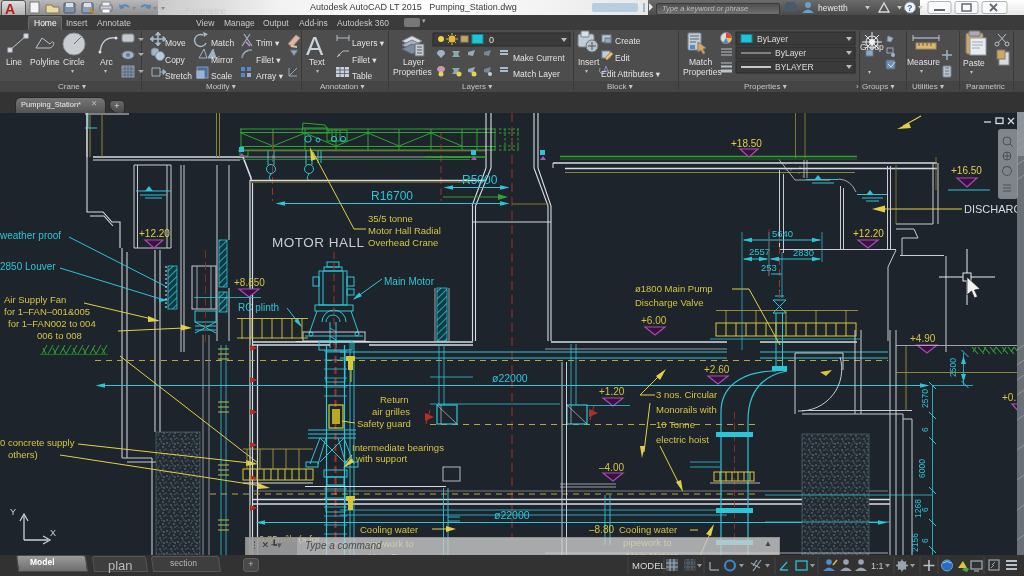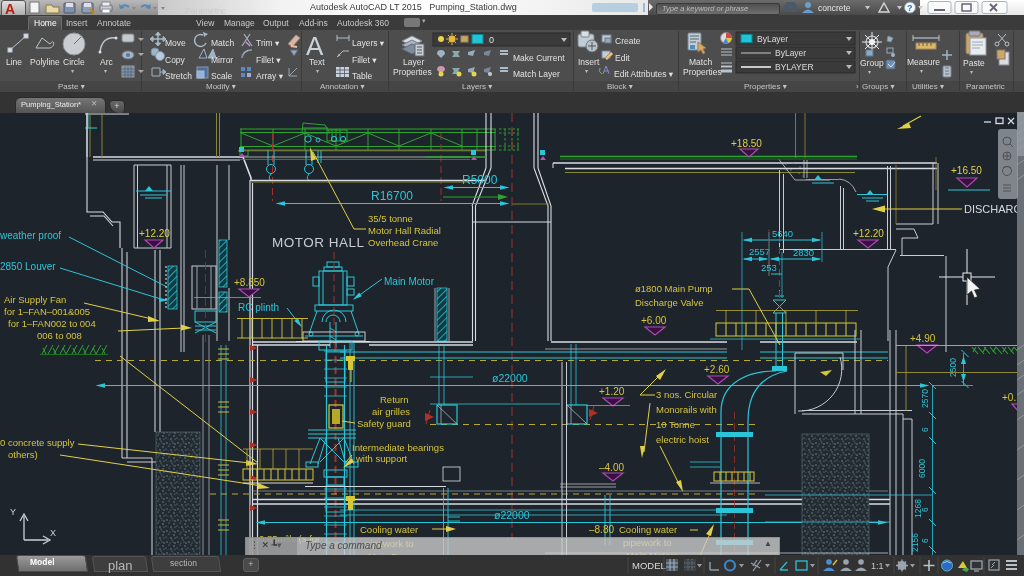--- a/index.html
+++ b/index.html
@@ -78,42 +78,42 @@
   <rect x="955" y="1.5" width="23" height="12" rx="2" fill="#fafafa" stroke="#aab4bd"></rect>
     <rect x="962" y="4" width="9" height="7" fill="none" stroke="#667" stroke-width="1.5"></rect>
 
   <rect x="982" y="1.5" width="25" height="12" rx="2" fill="#fafafa" stroke="#aab4bd"></rect>
     <path d="M990 4 l7 7 M997 4 l-7 7" stroke="#667" stroke-width="1.8"></path>
 </svg>
 
 <div class="abs" style="left:656px;top:2.5px;width:122px;height:10px;background:linear-gradient(to bottom,#4f4f4f,#6f6f6f);border:1px solid #3a3a3a;border-radius:2px;"></div>
 <div class="abs txt" style="left:662px;top:4px;font-size:7.5px;font-style:italic;color:#bdbdbd;">Type a keyword or phrase</div>
 
-<div class="abs txt" style="left:818px;top:3px;font-size:8.5px;color:#e8e8e8;">concrete</div>
+<div class="abs txt" style="left:818px;top:3px;font-size:8.5px;color:#e8e8e8;">hewetth</div>
 
 <div class="abs" id="tabrow" style="left:0;top:15px;width:1024px;height:15px;background:#3b3b3b;"></div>
 
 <div class="abs" style="left:28px;top:16px;width:32px;height:14px;background:linear-gradient(to bottom,#5f5f5f,#484848);border:1px solid #6a6a6a;border-bottom:none;border-radius:2px 2px 0 0;"></div>
 <div class="abs txt" style="left:34px;top:18px;font-size:8.5px;color:#ffffff;">Home</div>
 
 <div class="abs txt" style="left:66px;top:18px;font-size:8.5px;color:#c9c9c9;">Insert</div>
 <div class="abs txt" style="left:97px;top:18px;font-size:8.5px;color:#c9c9c9;">Annotate</div>
 <div class="abs txt" style="left:141px;top:6px;font-size:8.5px;color:#c9c9c9;padding-left:44px;">Parametric</div>
 <div class="abs txt" style="left:196px;top:18px;font-size:8.5px;color:#c9c9c9;">View</div>
 <div class="abs txt" style="left:224px;top:18px;font-size:8.5px;color:#c9c9c9;">Manage</div>
 <div class="abs txt" style="left:263px;top:18px;font-size:8.5px;color:#c9c9c9;">Output</div>
 <div class="abs txt" style="left:299px;top:18px;font-size:8.5px;color:#c9c9c9;">Add-ins</div>
 <div class="abs txt" style="left:337px;top:18px;font-size:8.5px;color:#c9c9c9;">Autodesk 360</div>
 <div class="abs" style="left:404px;top:18px;width:16px;height:9px;background:#777;border-radius:2px;"></div>
 <div class="abs txt" style="left:422px;top:17px;font-size:7px;color:#aaa;">▾</div>
 
 <div class="abs" id="ribbon" style="left:0;top:30px;width:1024px;height:51px;background:#4d4d4d;"></div>
 
 <div class="abs" id="captions" style="left:0;top:81px;width:1024px;height:11px;background:#454545;"></div>
-<div class="abs txt" style="left:58px;top:82px;font-size:8px;color:#c4c4c4;">Paste ▾</div>
+<div class="abs txt" style="left:58px;top:82px;font-size:8px;color:#c4c4c4;">Crane ▾</div>
 <div class="abs txt" style="left:206px;top:82px;font-size:8px;color:#c4c4c4;">Modify ▾</div>
 <div class="abs txt" style="left:320px;top:82px;font-size:8px;color:#c4c4c4;">Annotation ▾</div>
 <div class="abs txt" style="left:462px;top:82px;font-size:8px;color:#c4c4c4;">Layers ▾</div>
 <div class="abs txt" style="left:607px;top:82px;font-size:8px;color:#c4c4c4;">Block ▾</div>
 <div class="abs txt" style="left:744px;top:82px;font-size:8px;color:#c4c4c4;">Properties ▾</div>
 <div class="abs txt" style="left:856px;top:82px;font-size:8px;color:#c4c4c4;">›</div>
 <div class="abs txt" style="left:862px;top:82px;font-size:8px;color:#c4c4c4;">Groups ▾</div>
 <div class="abs txt" style="left:912px;top:82px;font-size:8px;color:#c4c4c4;">Utilities ▾</div>
 <div class="abs txt" style="left:966px;top:82px;font-size:8px;color:#c4c4c4;">Parametric</div>
 
@@ -375,24 +375,24 @@
 <div class="abs txt" style="left:352px;top:55px;font-size:8.5px;color:#e2e2e2;">Fillet ▾</div>
 <div class="abs txt" style="left:352px;top:71px;font-size:8.5px;color:#e2e2e2;">Table</div>
 <div class="abs txt" style="left:403px;top:57px;font-size:8.5px;color:#e2e2e2;">Layer</div>
 <div class="abs txt" style="left:393px;top:67px;font-size:8.5px;color:#e2e2e2;">Properties</div>
 <div class="abs txt" style="left:513px;top:53px;font-size:8.5px;color:#e2e2e2;">Make Current</div>
 <div class="abs txt" style="left:513px;top:69px;font-size:8.5px;color:#e2e2e2;">Match Layer</div>
 <div class="abs txt" style="left:578px;top:57px;font-size:8.5px;color:#e2e2e2;">Insert</div>
 <div class="abs txt" style="left:585px;top:67px;font-size:6px;color:#bbb;">▾</div>
 <div class="abs txt" style="left:615px;top:36px;font-size:8.5px;color:#e2e2e2;">Create</div>
 <div class="abs txt" style="left:615px;top:53px;font-size:8.5px;color:#e2e2e2;">Edit</div>
-<div class="abs txt" style="left:614px;top:69px;font-size:8.5px;color:#e2e2e2;">Edit Attributes ▾</div>
+<div class="abs txt" style="left:601px;top:69px;font-size:8.5px;color:#e2e2e2;">Edit Attributes ▾</div>
 <div class="abs txt" style="left:689px;top:57px;font-size:8.5px;color:#e2e2e2;">Match</div>
 <div class="abs txt" style="left:683px;top:67px;font-size:8.5px;color:#e2e2e2;">Properties</div>
-<div class="abs txt" style="left:860px;top:58px;font-size:8.5px;color:#e2e2e2;">Group</div>
+<div class="abs txt" style="left:860px;top:42px;font-size:8.5px;color:#e2e2e2;">Group</div>
 <div class="abs txt" style="left:868px;top:68px;font-size:6px;color:#bbb;">▾</div>
 <div class="abs txt" style="left:907px;top:57px;font-size:8.5px;color:#e2e2e2;">Measure</div>
 <div class="abs txt" style="left:920px;top:67px;font-size:6px;color:#bbb;">▾</div>
 <div class="abs txt" style="left:963px;top:58px;font-size:8.5px;color:#e2e2e2;">Paste</div>
 <div class="abs txt" style="left:970px;top:68px;font-size:6px;color:#bbb;">▾</div>
 
 <div class="abs" style="left:0;top:92px;width:1024px;height:21px;background:#333333;border-bottom:1px solid #262626;"></div>
 
 <div class="abs" style="left:15px;top:97px;width:89px;height:16px;background:linear-gradient(to bottom,#757575,#525252);border:1px solid #2a2a2a;border-radius:6px 6px 0 0;"></div>
 <div class="abs txt" style="left:21px;top:99.5px;font-size:7.5px;color:#ececec;">Pumping_Station*</div>

